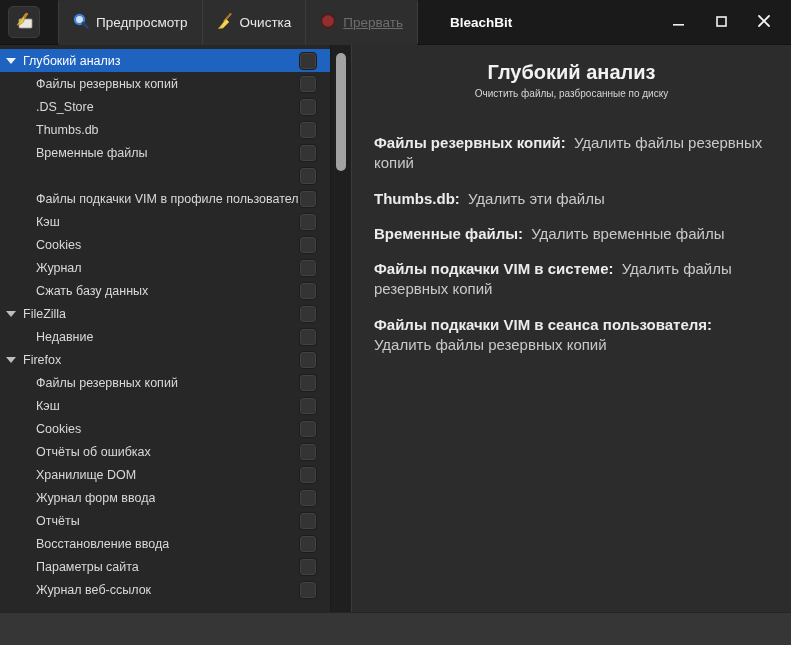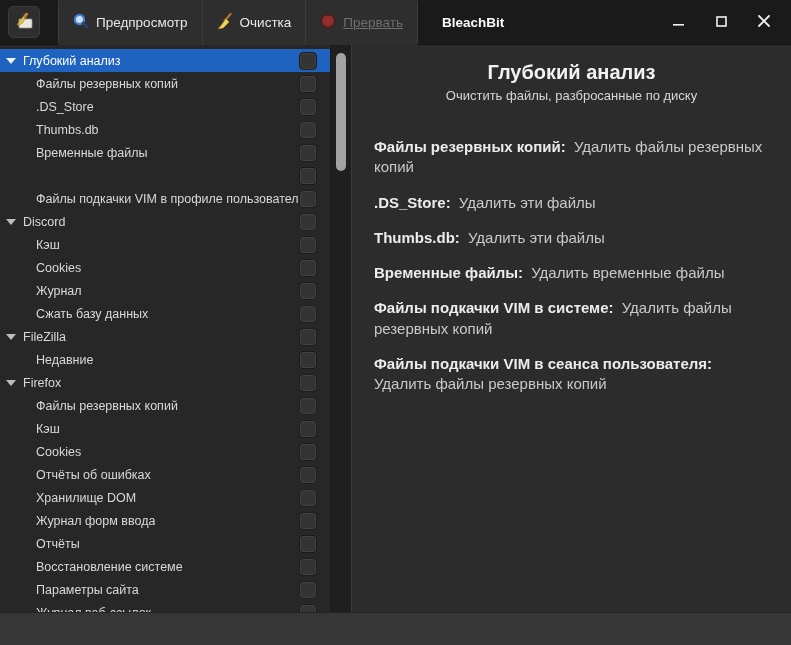--- a/index.html
+++ b/index.html
@@ -32,21 +32,21 @@
   }
   .tb-btn {
     height:48px; padding:0 14px;
     background:#2e2e2e; border:none; border-right:1px solid #3c3c3c;
     display:flex; align-items:center; gap:7px;
     color:#e8e8e8; font-size:13.5px; cursor:pointer;
     font-family:"Liberation Sans", sans-serif;
   }
   .tb-btn:last-child { border-right:none;text-decoration:underline; }
   .tb-btn.disabled { color:#6d6d6d; cursor:default; }
-  .hb-title { font-weight:bold; font-size:13.5px; color:#fbfbfb; margin-left:24px; }
+  .hb-title { font-weight:bold; font-size:13.5px; color:#fbfbfb; margin-left:32px; }
   .win-controls { margin-left:auto; display:flex; align-items:center; }
   .win-btn {
     width:34px; height:30px; margin-left:9px;
     display:flex; align-items:center; justify-content:center;
     background:transparent; border:none; cursor:pointer;
   }
 
   
   .body { flex:1 1 auto; display:flex; min-height:0; }
 
@@ -91,21 +91,21 @@
     background:#a2a2a2; border-radius:6px;
     cursor:grab;
   }
 
   .details {
     flex:1 1 auto; background:#2c2c2c;
     padding:16px 22px 0 22px;
     overflow:hidden;
   }
   .details-title { text-align:center; font-size:20px; font-weight:bold; color:#f2f2f2; }
-  .details-subtitle { text-align:center; font-size:13px; color:#d6d6d6; margin-top:4px; }
+  .details-subtitle { text-align:center; font-size:10px; color:#d6d6d6; margin-top:4px; }
   .entries { margin-top:34px; }
   .entry { font-size:15px; line-height:1.35; margin-bottom:15px; color:#c9c9c9; }
   .entry b { color:#ececec; margin-right:4px; }
 
   
   .statusbar {
     height:33px; flex:0 0 33px;
     background:#363636; border-top:1px solid #242424;
   }
 </style>
@@ -212,25 +212,20 @@
   </div>
         <div class="tree-row indent1">
 
     <span class="checkbox"></span>
   </div>
         <div class="tree-row indent1">
 
     <span class="tree-label">Файлы подкачки VIM в профиле пользователя</span>
     <span class="checkbox"></span>
   </div>
-        <div class="tree-row indent0">
-    <span class="expander"></span>
-    <span class="tree-label">Discord</span>
-    <span class="checkbox"></span>
-  </div>
         <div class="tree-row indent1">
 
     <span class="tree-label">Кэш</span>
     <span class="checkbox"></span>
   </div>
         <div class="tree-row indent1">
 
     <span class="tree-label">Cookies</span>
     <span class="checkbox"></span>
   </div>
@@ -289,21 +284,21 @@
     <span class="tree-label">Журнал форм ввода</span>
     <span class="checkbox"></span>
   </div>
         <div class="tree-row indent1">
 
     <span class="tree-label">Отчёты</span>
     <span class="checkbox"></span>
   </div>
         <div class="tree-row indent1">
 
-    <span class="tree-label">Восстановление системе</span>
+    <span class="tree-label">Восстановление ввода</span>
     <span class="checkbox"></span>
   </div>
         <div class="tree-row indent1">
 
     <span class="tree-label">Параметры сайта</span>
     <span class="checkbox"></span>
   </div>
         <div class="tree-row indent1">
 
     <span class="tree-label">Журнал веб-ссылок</span>
@@ -316,23 +311,20 @@
     </div>
 
     <main class="details">
       <div class="details-title">Глубокий анализ</div>
       <div class="details-subtitle">Очистить файлы, разбросанные по диску</div>
       <div class="entries" id="entries">
           <div class="entry">
     <b>Файлы резервных копий:</b><span> Удалить файлы резервных копий</span>
   </div>
           <div class="entry">
-    <b>.DS_Store:</b><span> Удалить эти файлы</span>
-  </div>
-          <div class="entry">
     <b>Thumbs.db:</b><span> Удалить эти файлы</span>
   </div>
           <div class="entry">
     <b>Временные файлы:</b><span> Удалить временные файлы</span>
   </div>
           <div class="entry">
     <b>Файлы подкачки VIM в системе:</b><span> Удалить файлы резервных копий</span>
   </div>
           <div class="entry">
     <b>Файлы подкачки VIM в сеанса пользователя:</b><span> Удалить файлы резервных копий</span>

